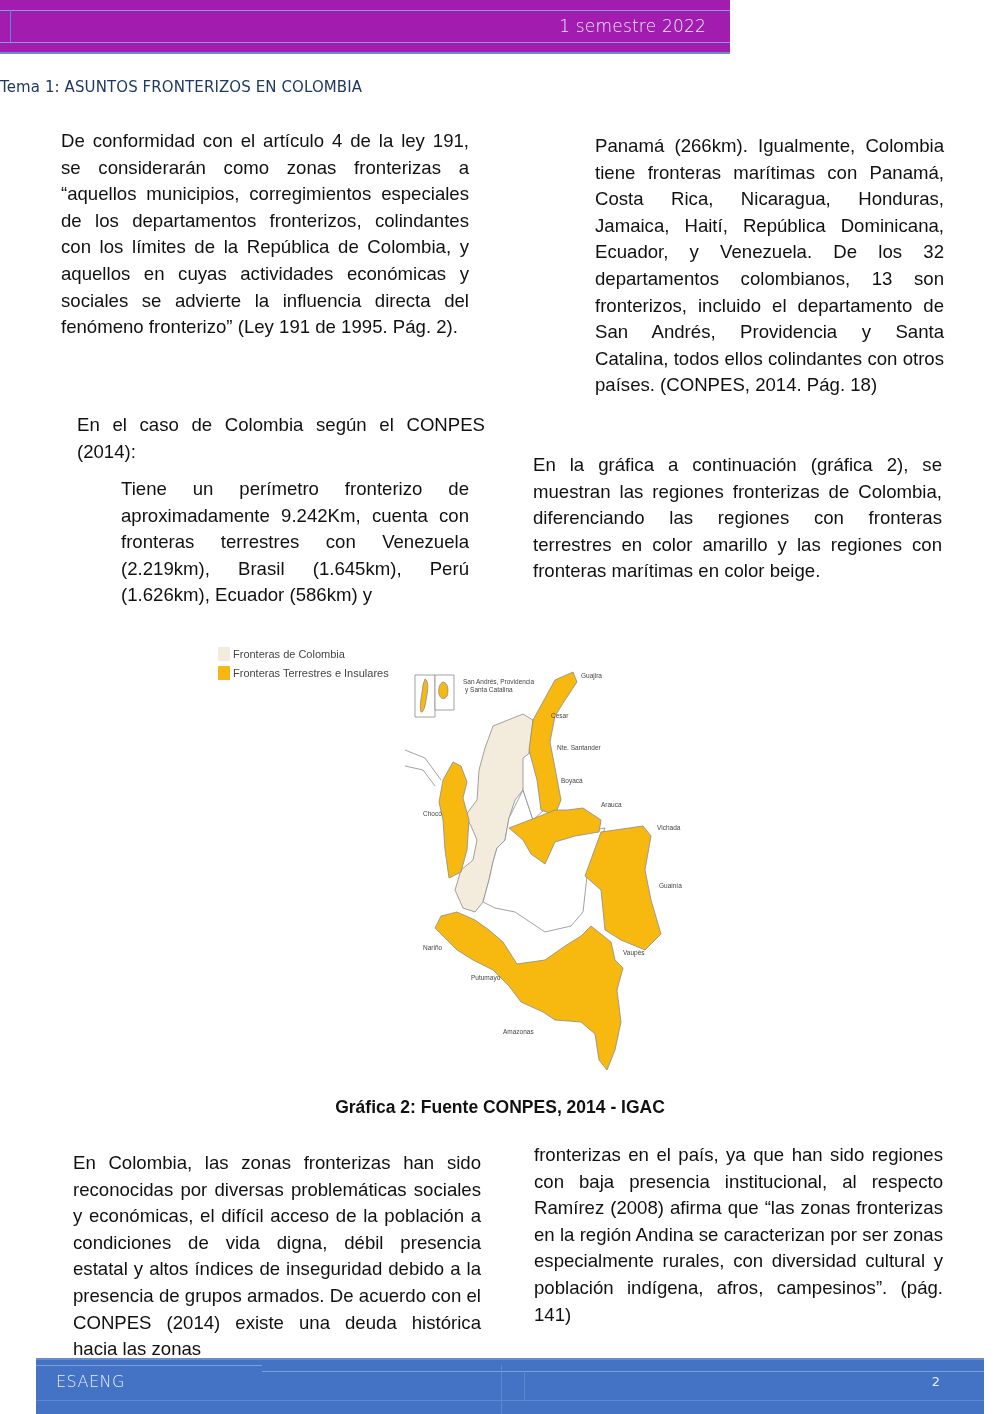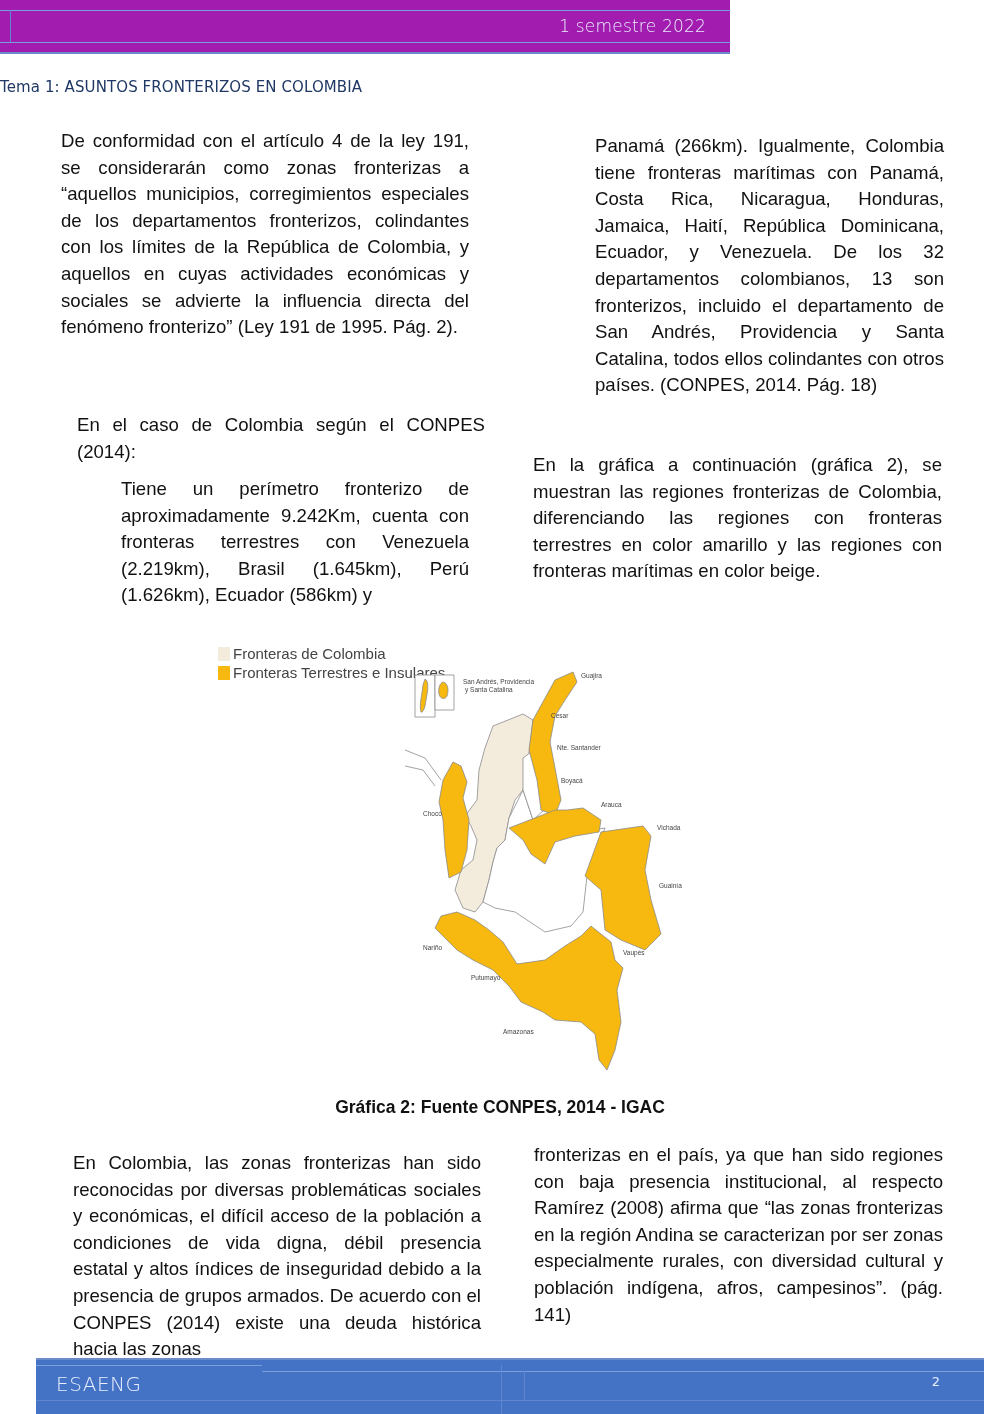--- a/index.html
+++ b/index.html
@@ -26,39 +26,39 @@
 
   .p1 { top: 128px; }
   .p2 { top: 396px; }
   .p3 { top: 476px; left: 121px; width: 348px; }
   .p4 { top: 128px; left: 590px; width: 349px; }
   .p5 { top: 449px; }
   .p6 { top: 1138px; }
   .p7 { top: 1138px; }
 
   
-  .legend { position: absolute; left: 218px; top: 644px; font-size: 15px; color: #444; }
+  .legend { position: absolute; left: 218px; top: 644px; font-size: 11px; color: #444; }
   .legend-item { display: flex; align-items: center; height: 19px; }
   .legend-swatch { width: 12px; height: 14px; margin-right: 3px; }
   .map-wrap { position: absolute; left: 405px; top: 650px; width: 310px; height: 440px; }
   .map-label { font-family: "Liberation Sans", sans-serif; font-size: 6.5px; fill: #444; }
 
   .caption { position: absolute; left: 0; width: 1000px; top: 1097px; text-align: center;
              font-weight: bold; font-size: 17.5px; color: #111; }
 
   
   .footer-band { position: absolute; left: 36px; top: 1358px; width: 948px; height: 56px;
                  background: #4472c4; border-top: 2px solid #6b8cc9; }
   .footer-band .fl-h1 { position: absolute; left: 0; width: 226px; top: 5px; height: 1px; background: #7aa0dc; }
   .footer-band .fl-h2 { position: absolute; left: 226px; right: 0; top: 11px; height: 1px; background: #7aa0dc; }
   .footer-band .fl-h3 { position: absolute; left: 0; right: 0; top: 40px; height: 1px; background: #5f86cf; }
   .footer-band .fl-v1 { position: absolute; left: 213px; top: 5px; width: 1px; height: 51px; background: #5f86cf; }
   .footer-band .fl-v2 { position: absolute; left: 238px; top: 11px; width: 1px; height: 29px; background: #5f86cf; }
   .footer-brand { position: absolute; left: 20px; top: 12px; color: #e9efff;
-                  font-family: "DejaVu Sans", sans-serif; font-size: 20px; font-weight: 300; letter-spacing: 0.5px; }
+                  font-family: "DejaVu Sans", sans-serif; font-size: 16px; font-weight: 300; letter-spacing: 0.5px; }
   .page-number { position: absolute; right: 44px; top: 14px; color: #e9efff;
                  font-family: "DejaVu Sans", sans-serif; font-size: 13px; }
 </style>
 </head>
 <body>
 
 <div class="header-band">
   <div class="line-h1"></div>
   <div class="line-h2"></div>
   <div class="line-v4"></div>

